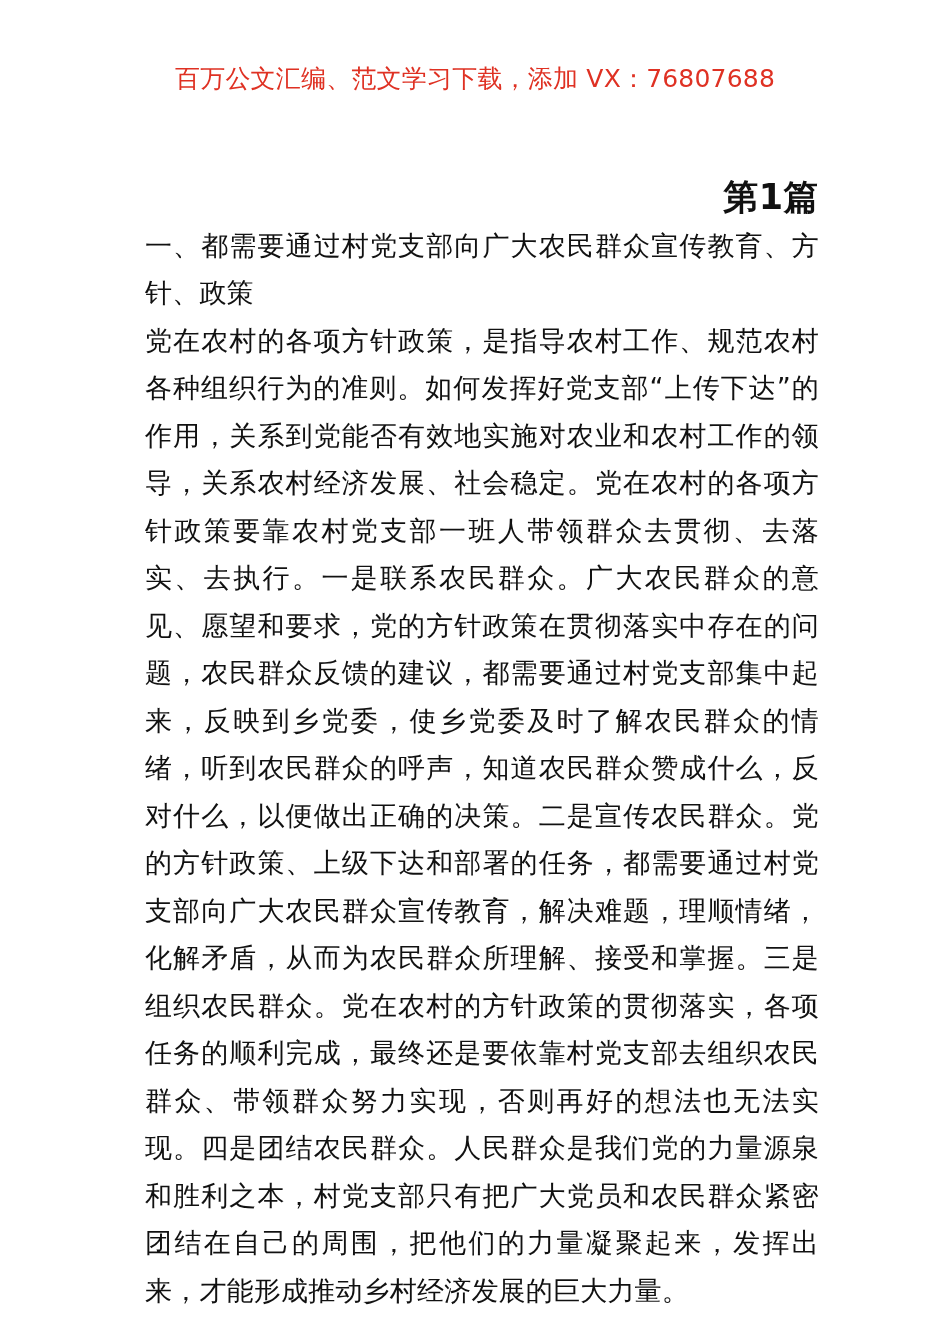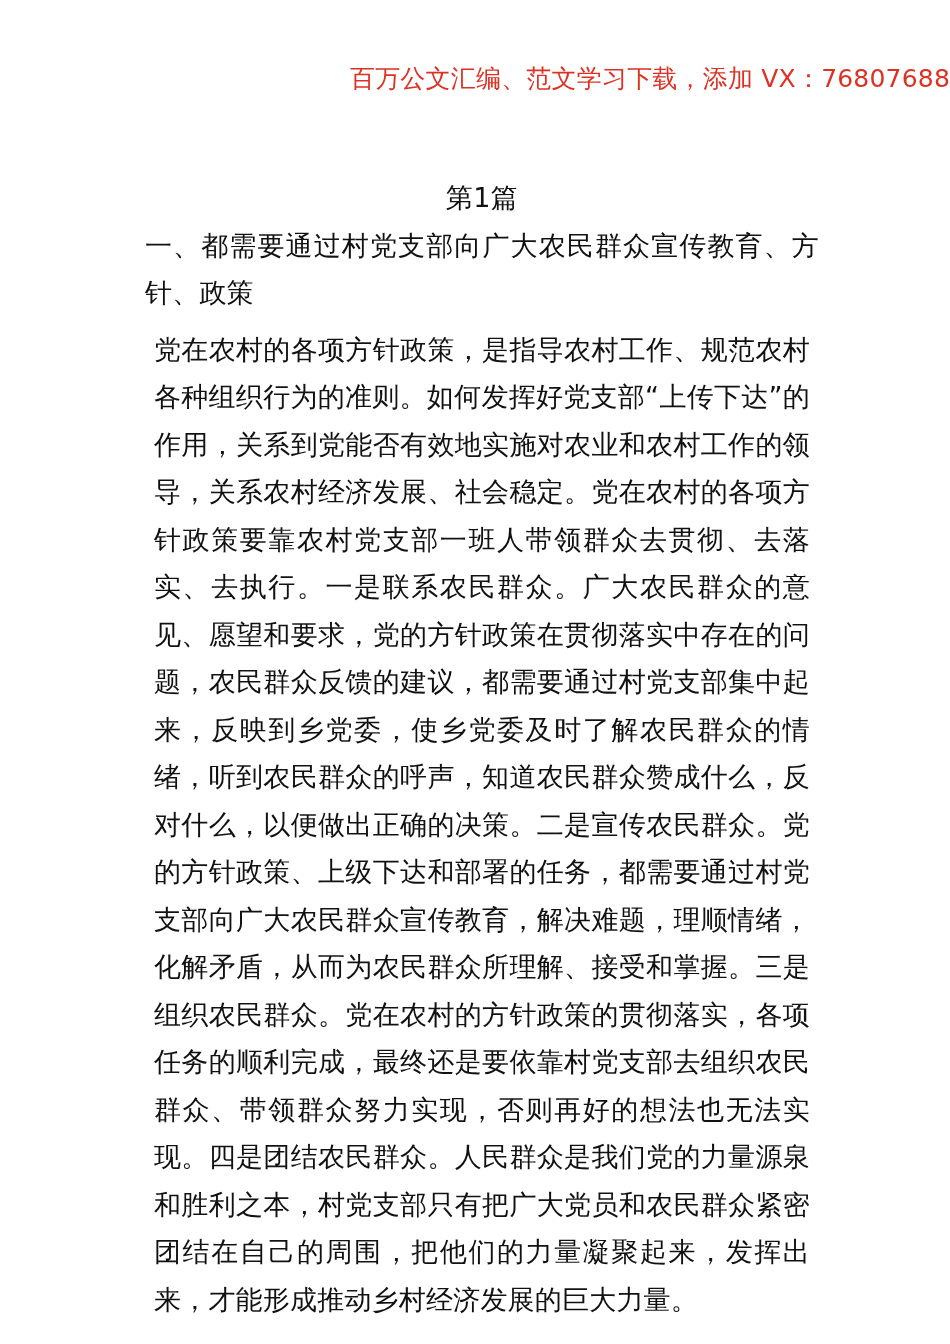--- a/index.html
+++ b/index.html
@@ -20,58 +20,59 @@
     width: 950px;
     height: 1344px;
     background: #ffffff;
     box-sizing: border-box;
   }
   .watermark-header {
     position: absolute;
     top: 62px;
     left: 0;
     width: 950px;
-    text-align: right;
+    text-align: center;
     color: #df3123;
     font-size: 25px;
     line-height: 34px;
     font-weight: 400;
     letter-spacing: 0.2px;
     white-space: nowrap;
   }
   .doc-body {
     position: absolute;
     left: 145px;
     top: 174px;
     width: 674px;
   }
   .piece-heading {
-    font-size: 27px;
+    font-size: 35px;
     line-height: 47.5px;
     color: #111111;
-    text-align: center;
+    text-align: right;
     letter-spacing: 0.5px;
+    font-weight: bold;
   }
   .section-title {
     font-size: 27px;
     line-height: 47.5px;
     color: #111111;
     text-align: justify;
     text-align-last: left;
     letter-spacing: 0.2px;
   }
   .para {
     font-size: 27px;
     line-height: 47.5px;
     color: #111111;
     text-align: justify;
     text-align-last: left;
     letter-spacing: 0.2px;
     text-indent: 0;
-    margin: 9px;
+    margin: 0;
   }
 </style>
 </head>
 <body>
 
 <div class="page">
 
   <div class="watermark-header">百万公文汇编、范文学习下载，添加 VX：76807688</div>
 
   <div class="doc-body">

